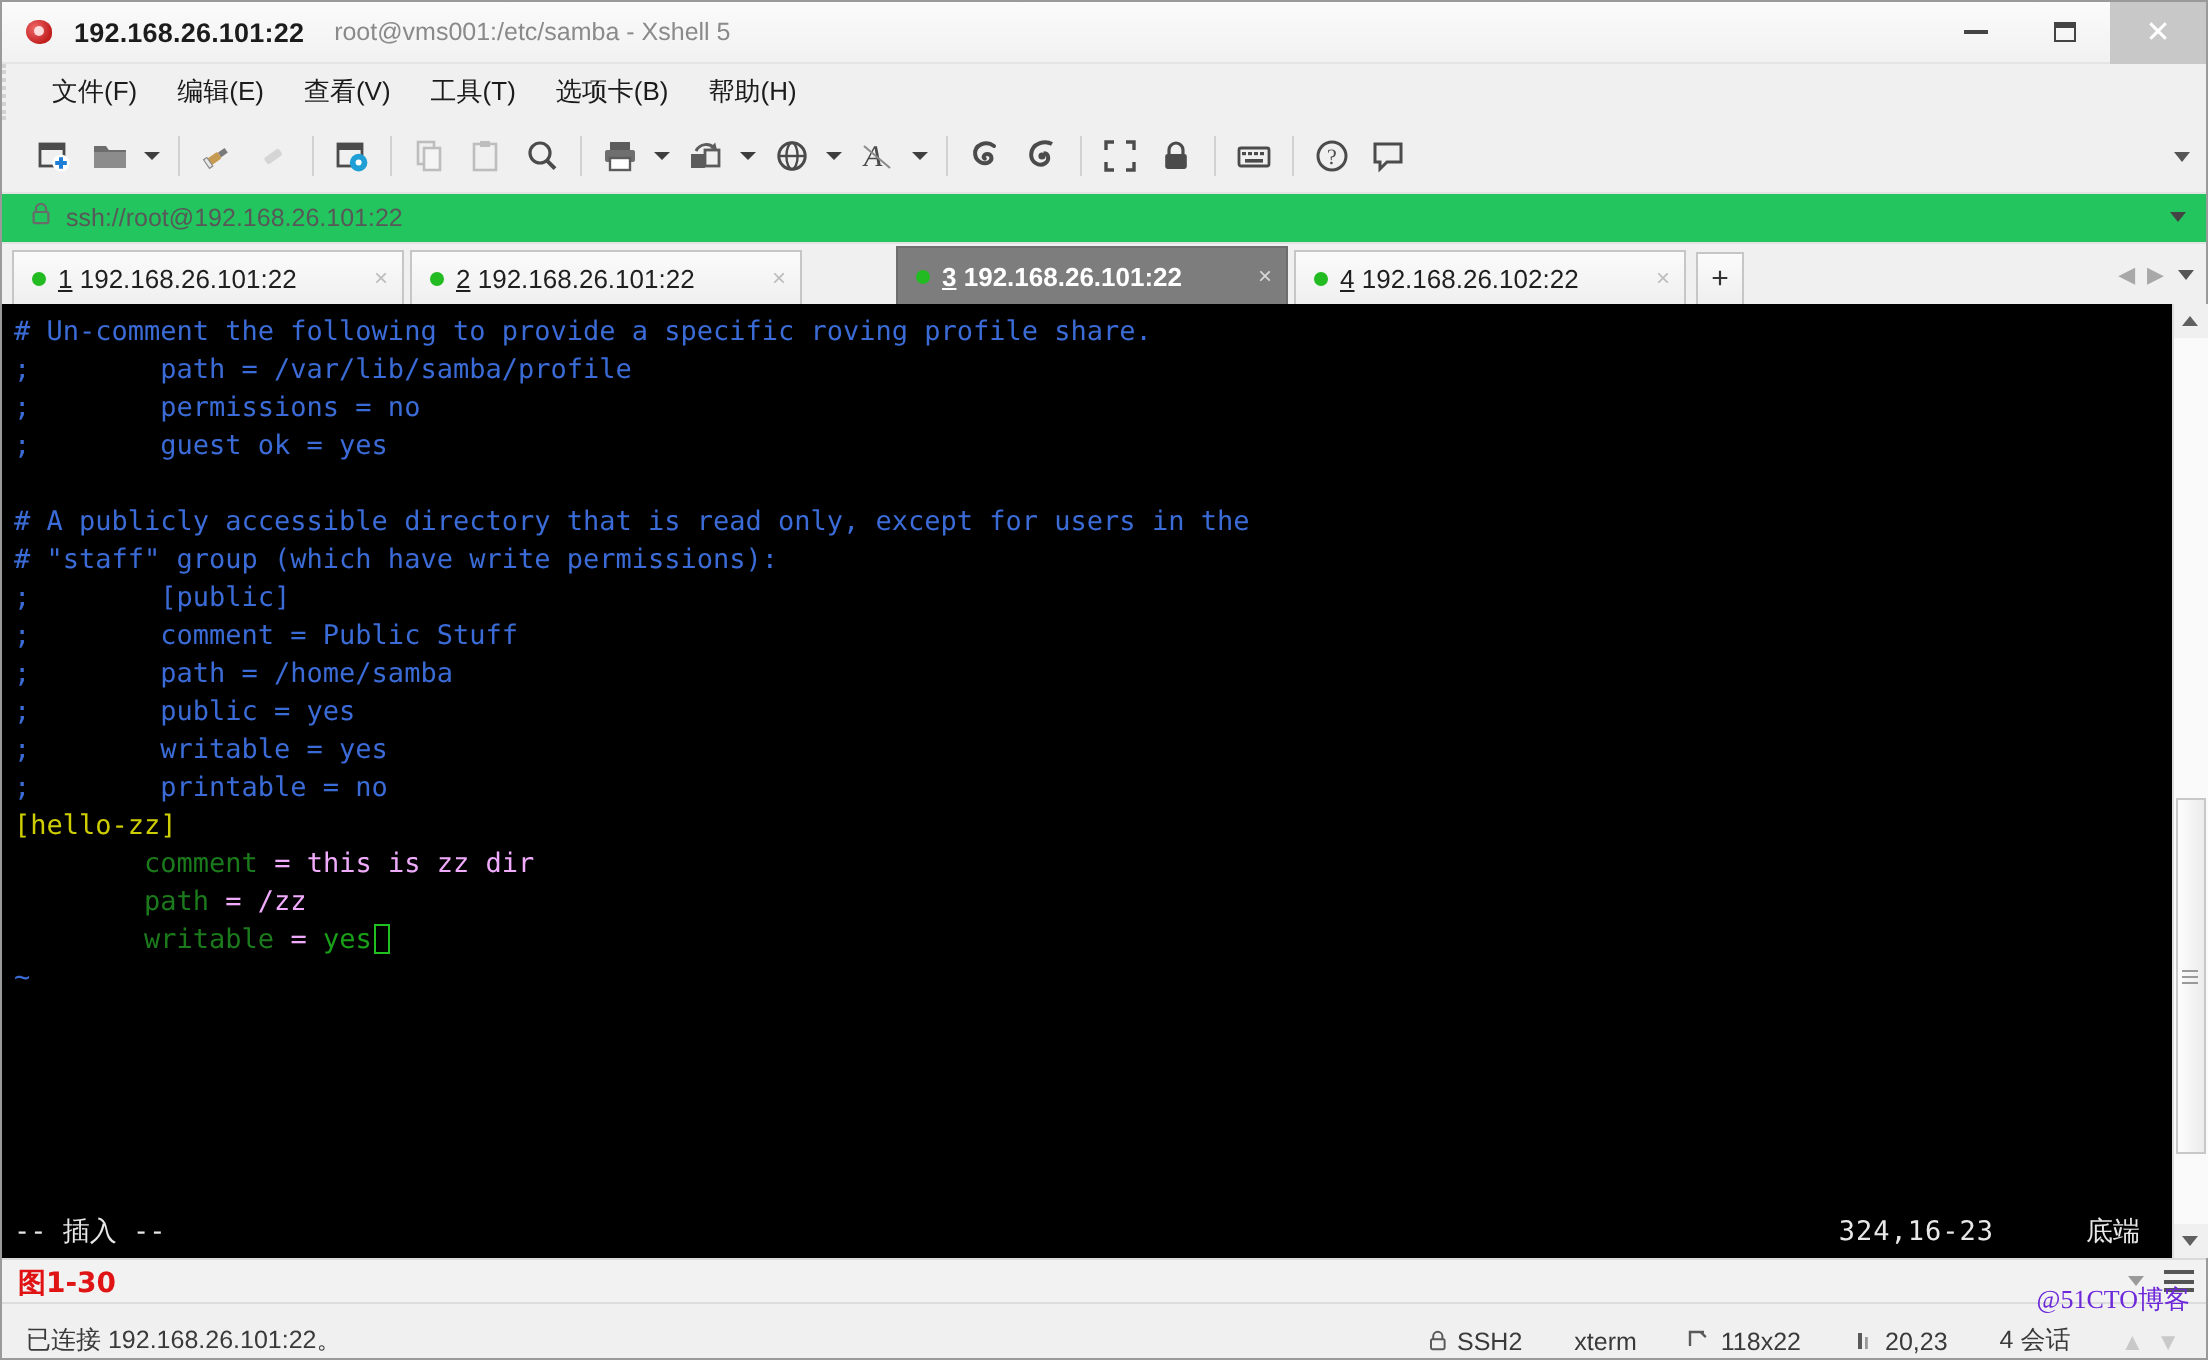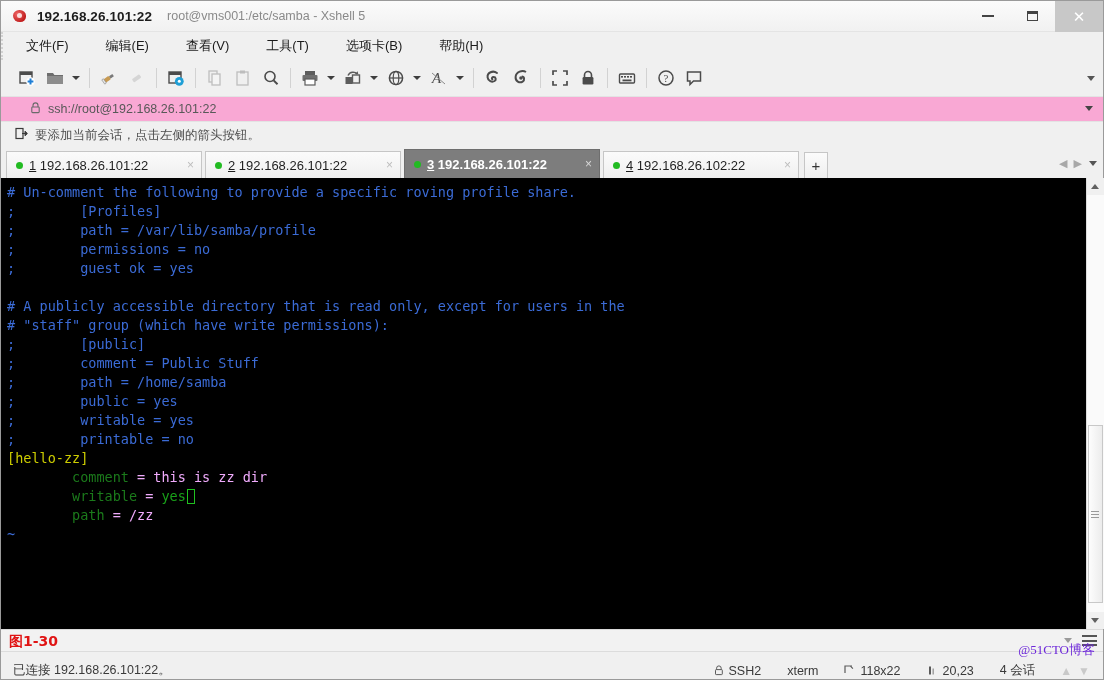--- a/index.html
+++ b/index.html
@@ -57,21 +57,20 @@
   .wb-max:before{content:"";display:block;height:2px;background:#444;}
   .wb-close { font-size: 15px; line-height: 1; color:#fff; }
 
   
   .menubar {
     height: 28px; flex: 0 0 28px;
     display: flex; align-items: center;
     padding-left: 14px;
     background: #f0f0f0;
     border-left: 2px dotted #d2d2d2;
-    gap: 17px;
   }
   .menu-item {
     font-size: 13px; color: #1b1b1b;
     padding: 3px 9px; margin-right: 2px; border-radius: 2px;
     white-space: nowrap;
   }
 
   
   .toolbar {
     height: 36px; flex: 0 0 36px;
@@ -104,24 +103,24 @@
   }
   .tb-overflow i {
     width: 0; height: 0;
     border-left: 4px solid transparent; border-right: 4px solid transparent;
     border-top: 5px solid #555; display: block;
   }
 
   
   .addrbar {
     height: 26px; flex: 0 0 26px;
-    background: #f9a8d4;
+    background: #22c55e;
     border-top: 1px solid #e3e3e3; border-bottom: 1px solid #e3e3e3;
     display: flex; align-items: center;
-    padding-left: 29px;
+    padding-left: 14px;
     position: relative;
   }
   .addr-text { font-size: 12.5px; color: #585858; margin-left: 7px; }
   .addr-caret { position: absolute; right: 10px; top: 9px; }
   .addr-caret i {
     width:0;height:0;border-left:4px solid transparent;border-right:4px solid transparent;
     border-top:5px solid #444;display:block;
   }
 
   
@@ -144,20 +143,21 @@
     height: 27px; width: 196px;
     background: linear-gradient(#fbfbfb,#efefef);
     border: 1px solid #c6c6c6; border-bottom: none;
     display: flex; align-items: center;
     margin-right: 3px; padding: 0 4px 0 9px;
     position: relative;
   }
   .tab.active {
     background: #7d7d7d; border-color: #6e6e6e;
     height: 29px;
+    margin-left: 44px;
   }
   .tab-dot {
     width: 7px; height: 7px; border-radius: 50%;
     background: #22bb22; flex: 0 0 7px; margin-right: 6px;
   }
   .tab-label { font-size: 13px; color: #1f1f1f; white-space: nowrap; }
   .tab.active .tab-label { color: #ffffff; font-weight: bold; }
   .tab-label .num { text-decoration: underline; }
   .tab-close {
     margin-left: auto; font-size: 12px; color: #bdbdbd;
@@ -476,29 +476,20 @@
           <path d="M3 5V3.4a2.5 2.5 0 015 0V5" fill="none" stroke="#6a6a6a" stroke-width="1.1"></path>
           <rect x="1.8" y="5" width="7.4" height="5.6" rx=".8" fill="none" stroke="#6a6a6a" stroke-width="1.1"></rect>
         </svg>
     </span>
     <span class="addr-text">ssh://root@192.168.26.101:22</span>
     <span class="addr-caret">
         <i></i>
       </span>
   </div>
 
-  <div class="noticebar">
-    <span>
-      <svg width="13" height="13" viewBox="0 0 13 13">
-          <rect x="1" y="1.5" width="7" height="10" fill="none" stroke="#3a3a3a" stroke-width="1.2"></rect>
-          <path d="M7 6.5h5M10 4.2l2.4 2.3-2.4 2.3z" fill="#3a3a3a" stroke="#3a3a3a" stroke-width="1"></path>
-        </svg>
-    </span>
-    <span class="notice-text">要添加当前会话，点击左侧的箭头按钮。</span>
-  </div>
 
   <div class="tabbar">
     <div class="tab">
       <span class="tab-dot"></span>
       <span class="tab-label"><span class="num">1</span> <span>192.168.26.101:22</span></span>
       <span class="tab-close">×</span>
     </div>
     <div class="tab">
       <span class="tab-dot"></span>
       <span class="tab-label"><span class="num">2</span> <span>192.168.26.101:22</span></span>
@@ -520,39 +511,43 @@
       <span class="tb-arrow">▶</span>
       <span class="tb-dd">
           <i></i>
         </span>
     </div>
   </div>
 
   <div class="term-wrap">
     <div class="terminal" id="terminal">
         <div class="tline"><span class="c-comment"># Un-comment the following to provide a specific roving profile share.</span></div>
-        <div class="tline"><span class="c-comment">;        [Profiles]</span></div>
         <div class="tline"><span class="c-comment">;        path = /var/lib/samba/profile</span></div>
         <div class="tline"><span class="c-comment">;        permissions = no</span></div>
         <div class="tline"><span class="c-comment">;        guest ok = yes</span></div>
         <div class="tline"><span class="c-plain"></span></div>
         <div class="tline"><span class="c-comment"># A publicly accessible directory that is read only, except for users in the</span></div>
         <div class="tline"><span class="c-comment"># "staff" group (which have write permissions):</span></div>
         <div class="tline"><span class="c-comment">;        [public]</span></div>
         <div class="tline"><span class="c-comment">;        comment = Public Stuff</span></div>
         <div class="tline"><span class="c-comment">;        path = /home/samba</span></div>
         <div class="tline"><span class="c-comment">;        public = yes</span></div>
         <div class="tline"><span class="c-comment">;        writable = yes</span></div>
         <div class="tline"><span class="c-comment">;        printable = no</span></div>
         <div class="tline"><span class="c-sect">[hello-zz]</span></div>
         <div class="tline"><span class="c-plain">        </span><span class="c-key">comment</span><span class="c-plain"> = this is zz dir</span></div>
+        <div class="tline"><span class="c-plain">        </span><span class="c-key">path</span><span class="c-plain"> = /zz</span></div>
         <div class="tline"><span class="c-plain">        </span><span class="c-key">writable</span><span class="c-plain"> = </span><span class="c-val">yes</span><span class="cursor-box"></span></div>
-        <div class="tline"><span class="c-plain">        </span><span class="c-key">path</span><span class="c-plain"> = /zz</span></div>
         <div class="tline"><span class="c-tilde">~</span></div>
 
+      <div class="vim-status">
+        <span>-- 插入 --</span>
+        <span class="vim-pos">324,16-23</span>
+        <span class="vim-end">底端</span>
+      </div>
     </div>
     <div class="vscroll">
       <div class="sc-arrow sc-up">
           <i></i>
         </div>
       <div class="sc-track">
         <div class="sc-thumb">
           <span class="sc-grip">
               <b></b>
               <b></b>

